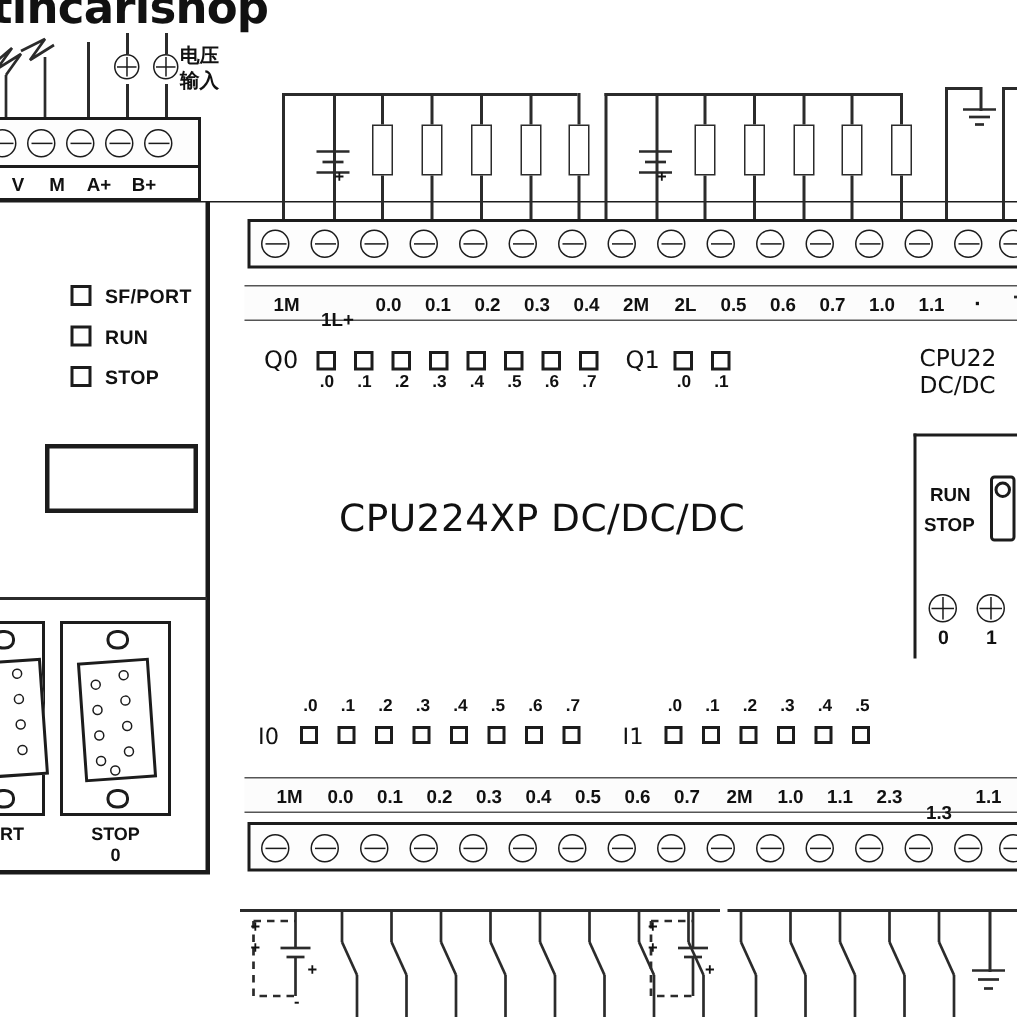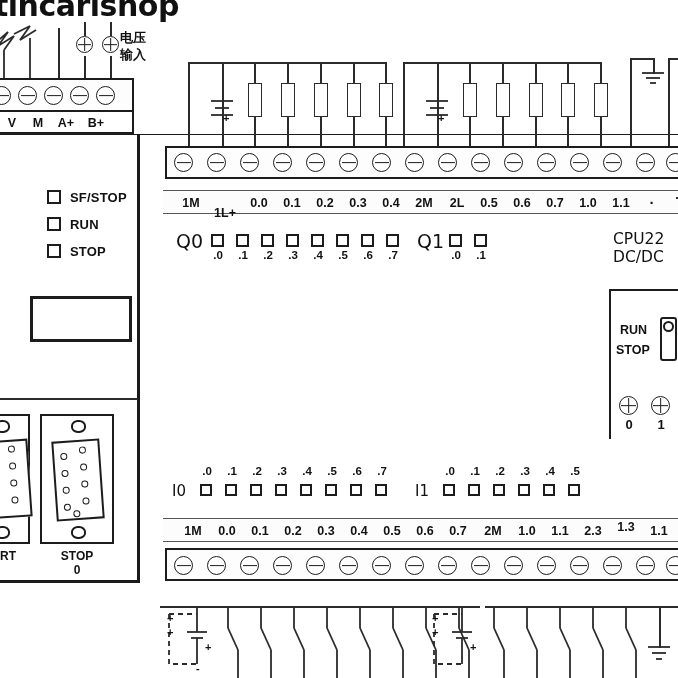--- a/index.html
+++ b/index.html
@@ -55,21 +55,21 @@
     position:absolute;font-size:12.5px;font-weight:bold;
     color:#111;text-align:center;white-space:nowrap;
     font-family:"Liberation Sans",sans-serif;
     transform:translateX(-50%);
   }
 
   
   .led{position:absolute;width:13px;height:13px;border:2px solid #1c1c1c;background:#fff;box-sizing:border-box;}
   .ledsm{position:absolute;width:12px;height:12px;border:2px solid #1c1c1c;background:#fff;box-sizing:border-box;}
   .ledlab{position:absolute;font-size:11.5px;font-weight:bold;color:#111;white-space:nowrap;transform:translateX(-50%);}
-  .grplab{position:absolute;font-size:19px;color:#111;white-space:nowrap;font-family:"DejaVu Sans",sans-serif;}
+  .grplab{position:absolute;font-size:16px;color:#111;white-space:nowrap;font-family:"DejaVu Sans",sans-serif;}
 
   
   .statled{position:absolute;width:14px;height:14px;border:2px solid #1c1c1c;background:#fff;box-sizing:border-box;}
   .stattxt{position:absolute;font-size:13px;font-weight:bold;color:#111;white-space:nowrap;letter-spacing:.2px;}
 
   
   #model{
     position:absolute;font-size:25px;color:#111;white-space:nowrap;
     font-family:"DejaVu Sans",sans-serif;letter-spacing:.3px;
   }
@@ -142,21 +142,21 @@
     <div class="lab" style="left:110px;top:4px;">B+</div>
   </div>
 
   <div class="abs" style="left:-20px;top:134px;width:700px;height:1px;background:#1c1c1c;"></div>
   <div class="abs v2" style="left:137px;top:134px;height:448px;"></div>
   <div class="abs h2" style="left:-20px;top:580px;width:160px;"></div>
   <div class="abs h" style="left:-20px;top:398px;width:158px;"></div>
 
   <div>
     <div class="statled abs" style="left:47px;top:190px;"></div>
-    <div class="stattxt abs" style="left:70px;top:190px;">SF/STOP</div>
+    <div class="stattxt abs" style="left:70px;top:190px;">SF/PORT</div>
     <div class="statled abs" style="left:47px;top:217px;"></div>
     <div class="stattxt abs" style="left:70px;top:217px;">RUN</div>
     <div class="statled abs" style="left:47px;top:244px;"></div>
     <div class="stattxt abs" style="left:70px;top:244px;">STOP</div>
   </div>
 
   <div class="abs" style="left:30px;top:296px;width:102px;height:46px;border:3px solid #1c1c1c;background:#fff;box-sizing:border-box;"></div>
 
   <div class="portbody abs" style="left:-28px;top:414px;width:58px;height:130px;">
     <div class="screwhole" style="left:21px;top:4px;"></div>
@@ -312,20 +312,21 @@
     <div class="grplab abs" style="left:417px;top:230px;">Q1</div>
     <div class="led abs" style="left:449px;top:234px;"></div>
     <div class="ledlab abs" style="left:456px;top:249px;">.0</div>
     <div class="led abs" style="left:474px;top:234px;"></div>
     <div class="ledlab abs" style="left:481px;top:249px;">.1</div>
   </div>
 
   <div class="cornertxt abs" style="left:613px;top:230px;">CPU22</div>
   <div class="cornertxt abs" style="left:613px;top:248px;">DC/DC</div>
 
+  <div id="model" style="left:226px;top:331px;">CPU224XP DC/DC/DC</div>
 
   <div class="abs" style="left:609px;top:289px;width:80px;height:150px;border-top:2.4px solid #1c1c1c;border-left:2.4px solid #1c1c1c;box-sizing:border-box;background:#fff;">
     <div class="modetxt" style="left:9px;top:32px;">RUN</div>
     <div class="modetxt" style="left:5px;top:52px;">STOP</div>
     <div class="slider" style="left:49px;top:26px;">
       <div class="knob" style="left:1px;top:2px;"></div>
     </div>
     <div class="screwp" style="left:8px;top:105px;width:19px;height:19px;"></div>
     <div class="screwp" style="left:40px;top:105px;width:19px;height:19px;"></div>
     <div class="potlab" style="left:18px;top:126px;">0</div>
@@ -373,21 +374,21 @@
     <div class="lab" style="left:130px;top:5px;">0.2</div>
     <div class="lab" style="left:163px;top:5px;">0.3</div>
     <div class="lab" style="left:196px;top:5px;">0.4</div>
     <div class="lab" style="left:229px;top:5px;">0.5</div>
     <div class="lab" style="left:262px;top:5px;">0.6</div>
     <div class="lab" style="left:295px;top:5px;">0.7</div>
     <div class="lab" style="left:330px;top:5px;">2M</div>
     <div class="lab" style="left:364px;top:5px;">1.0</div>
     <div class="lab" style="left:397px;top:5px;">1.1</div>
     <div class="lab" style="left:430px;top:5px;">2.3</div>
-    <div class="lab" style="left:463px;top:1px;">1.3</div>
+    <div class="lab" style="left:463px;top:16px;">1.3</div>
     <div class="lab" style="left:496px;top:5px;">1.1</div>
 
   </div>
 
   <div class="strip abs" style="left:165px;top:548px;width:520px;height:33px;">
     <div class="screw" style="left:7px;top:6px;"></div>
     <div class="screw" style="left:40px;top:6px;"></div>
     <div class="screw" style="left:73px;top:6px;"></div>
     <div class="screw" style="left:106px;top:6px;"></div>
     <div class="screw" style="left:139px;top:6px;"></div>

